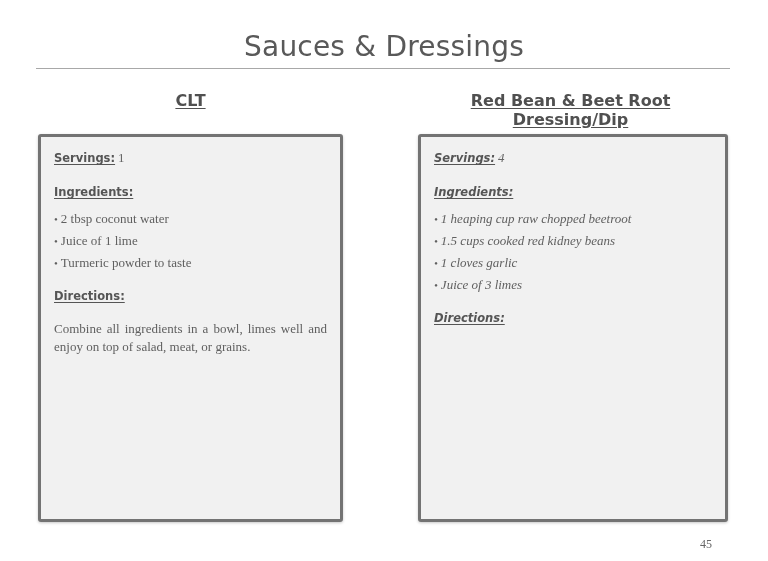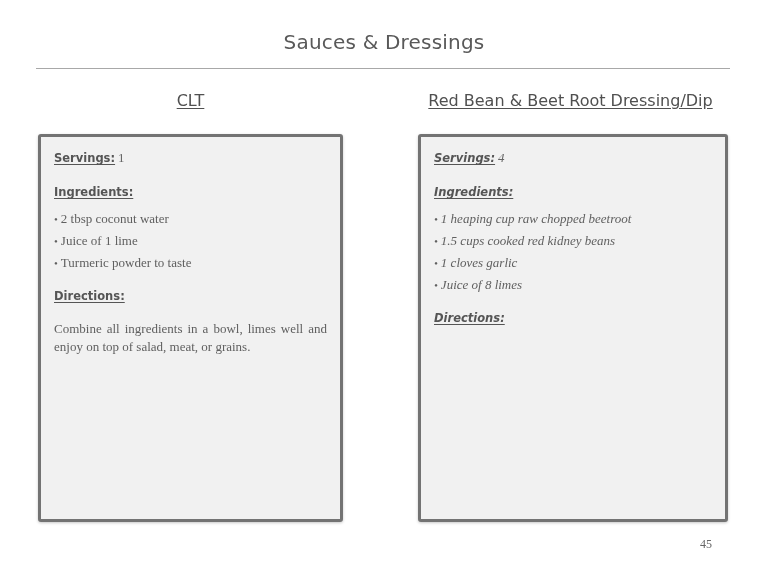--- a/index.html
+++ b/index.html
@@ -4,30 +4,30 @@
   <style>
     html, body { margin: 0; padding: 0; }
     body {
       width: 768px; height: 561px; position: relative; overflow: hidden;
       background: #ffffff; color: #555555;
       font-family: "Liberation Serif", "DejaVu Serif", serif;
     }
     .page-title {
       position: absolute; top: 30px; left: 0; width: 768px; text-align: center;
       font-family: "DejaVu Sans", "Liberation Sans", sans-serif;
-      font-size: 20px; font-weight: normal; color: #595959; letter-spacing: 0.2px;
+      font-size: 28px; font-weight: normal; color: #595959; letter-spacing: 0.2px;
     }
     .rule {
       position: absolute; top: 68px; left: 36px; width: 694px; height: 1px;
       background: #a8a8a8;
     }
     .recipe-title {
       position: absolute; top: 91px; text-align: center;
       font-family: "DejaVu Sans", "Liberation Sans", sans-serif;
-      font-size: 16px; font-weight: normal; color: #505050;
+      font-size: 16px; font-weight: bold; color: #505050;
       text-decoration: underline; text-underline-offset: 2px;
     }
     .card {
       position: absolute; top: 134px; height: 388px;
       background: #f1f1f1; border: 3px solid #737373; border-radius: 3px;
       box-shadow: 0 1px 3px rgba(0,0,0,0.22);
       box-sizing: border-box; padding: 13px 13px 0 13px;
     }
     .label {
       font-family: "DejaVu Sans", "Liberation Sans", sans-serif;
@@ -73,18 +73,18 @@
 <div class="recipe-title" style="left:418px;width:305px;">Red Bean &amp; Beet Root Dressing/Dip</div>
 <div class="card" style="left:418px;width:310px;font-style:italic;">
   <div class="servings">
     <span class="label">Servings:</span><span class="value">4</span>
   </div>
   <div class="label section-head">Ingredients:</div>
   <ul class="ingredients">
     <li><span class="bullet">•</span><span>1 heaping cup raw chopped beetroot</span></li>
     <li><span class="bullet">•</span><span>1.5 cups cooked red kidney beans</span></li>
     <li><span class="bullet">•</span><span>1 cloves garlic</span></li>
-    <li><span class="bullet">•</span><span>Juice of 8 limes</span></li>
+    <li><span class="bullet">•</span><span>Juice of 3 limes</span></li>
   </ul>
   <div class="label section-head" style="margin-top:14px;">Directions:</div>
 </div>
 
 <div class="page-number">45</div>
 
 </body></html>

